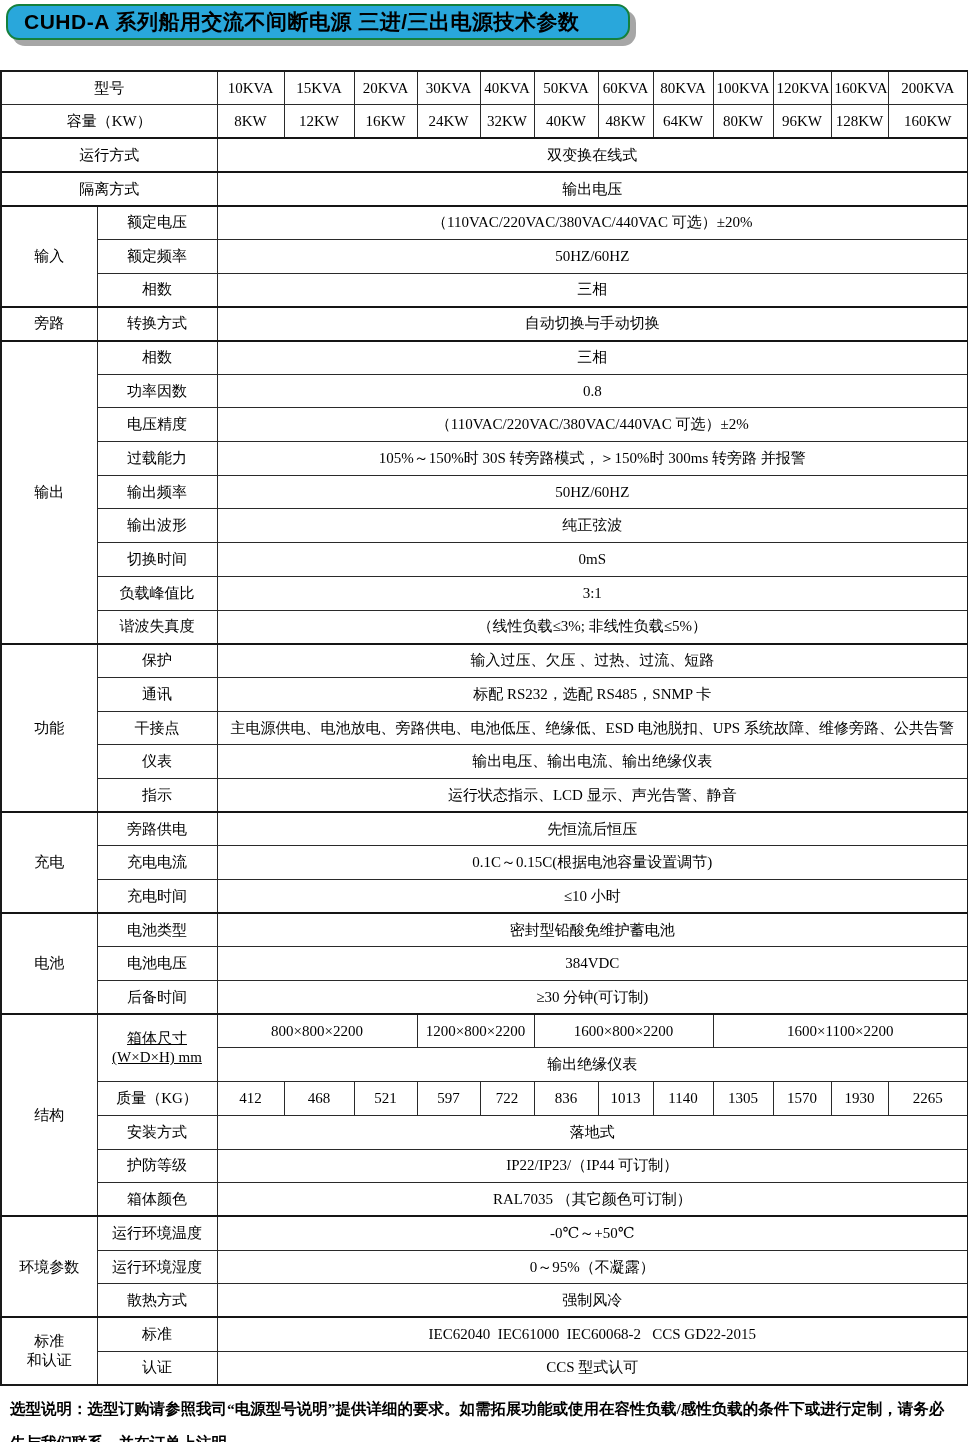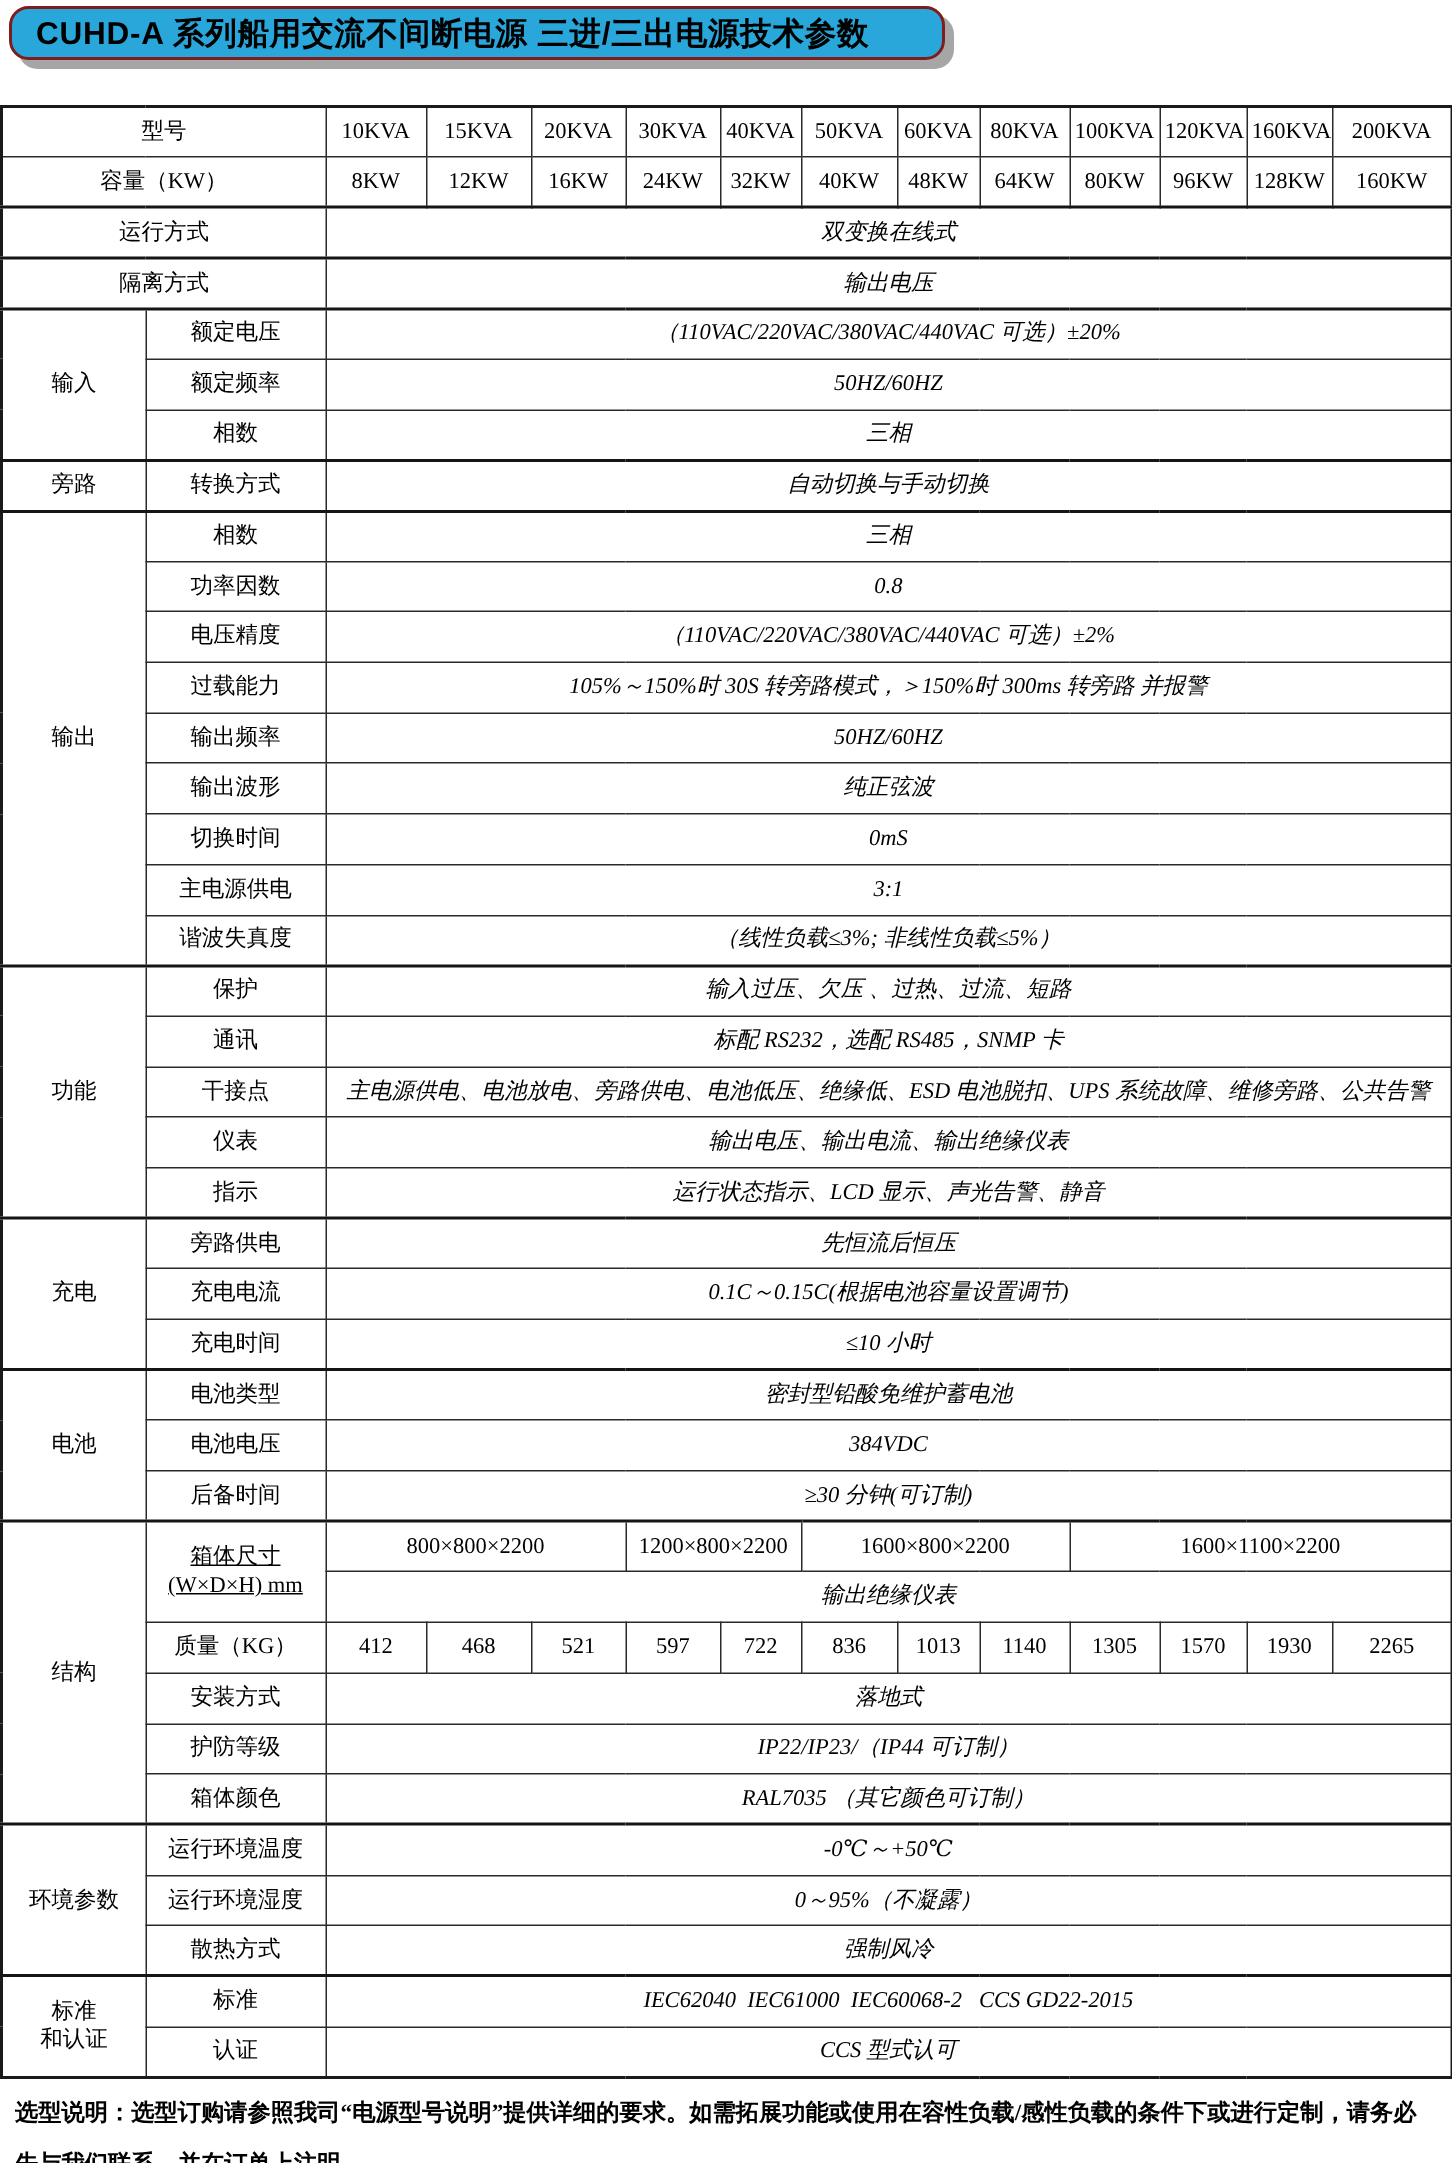--- a/index.html
+++ b/index.html
@@ -3,42 +3,42 @@
 <meta charset="utf-8">
 <style>
   html,body { margin:0; padding:0; background:#ffffff; }
   .page {
     position:relative; width:968px; height:1442px; background:#ffffff;
     font-family:"Liberation Serif","DejaVu Serif",serif; color:#000;
   }
   
   .banner {
     position:absolute; left:6px; top:4px; width:588px; height:32px;
-    background:#29a7db; border:2px solid #7f1d1d;
+    background:#29a7db; border:2px solid #15803d;
     border-radius:13px; box-shadow:6px 6px 0 0 #a6a6a6;
     display:flex; align-items:center; padding:0 16px;
   }
   .banner-text {
     font-family:"Liberation Sans","DejaVu Sans",sans-serif;
     font-weight:700; font-size:21px; color:#000; white-space:nowrap;
     letter-spacing:0.5px;
   }
   
   table.spec {
     position:absolute; left:0; top:70px; width:968px;
     border-collapse:collapse; table-layout:fixed;
     border:2.5px solid #1a1a1a;
   }
   table.spec td {
     border:1.2px solid #2a2a2a; text-align:center; vertical-align:middle;
     font-size:15px; padding:0 3px; overflow:hidden; line-height:1.25;
   }
   table.spec tr { height:33.7px; }
   tr.sec > td { border-top:2.4px solid #151515; }
-  td.val { white-space:pre-wrap;font-style:italic; }
+  td.val { white-space:pre-wrap; }
   td.tight { font-size:13.4px;border-radius:11px; }
   td.dimlabel { font-size:14px; line-height:1.9;text-decoration:underline; }
   td.glabel { font-size:15.5px; }
   
   .footnote {
     position:absolute; left:10px; top:1392px; width:948px;
     font-weight:700; font-size:15.5px; line-height:34px; color:#000;
     text-align:left;
   }
 </style>
@@ -154,21 +154,21 @@
     </tr>
     <tr>
       <td>输出波形</td>
       <td colspan="12" class="val">纯正弦波</td>
     </tr>
     <tr>
       <td>切换时间</td>
       <td colspan="12" class="val">0mS</td>
     </tr>
     <tr>
-      <td>主电源供电</td>
+      <td>负载峰值比</td>
       <td colspan="12" class="val">3:1</td>
     </tr>
     <tr>
       <td>谐波失真度</td>
       <td colspan="12" class="val">（线性负载≤3%; 非线性负载≤5%）</td>
     </tr>
 
     <tr class="sec">
       <td rowspan="5" class="glabel">功能</td>
       <td>保护</td>

